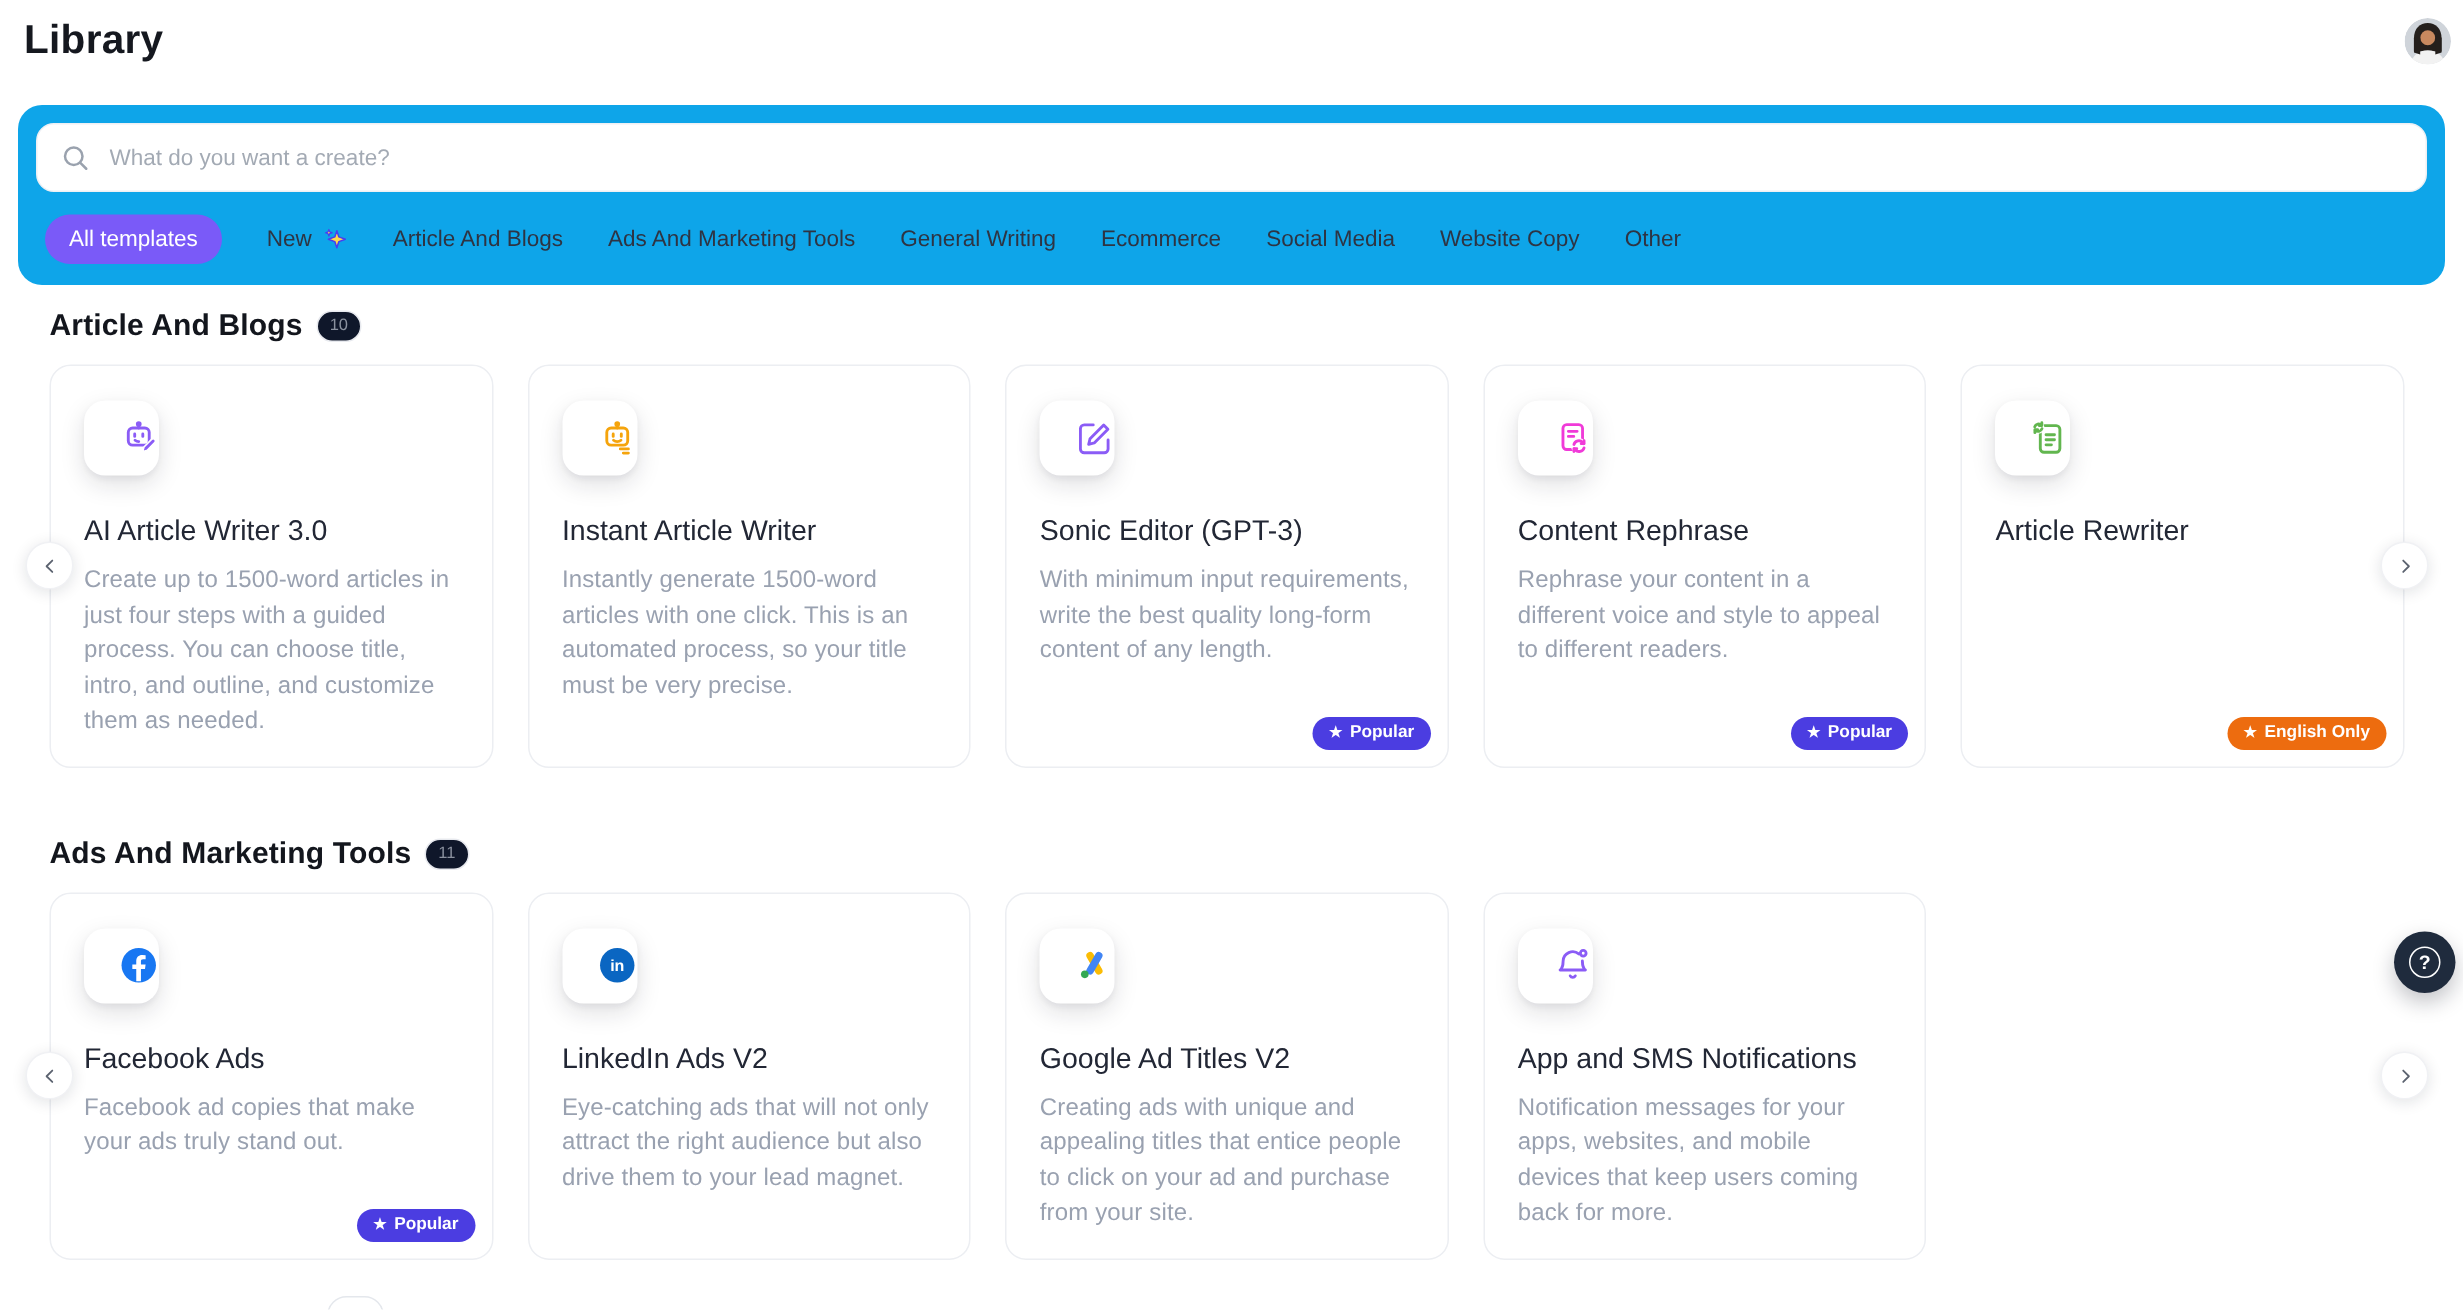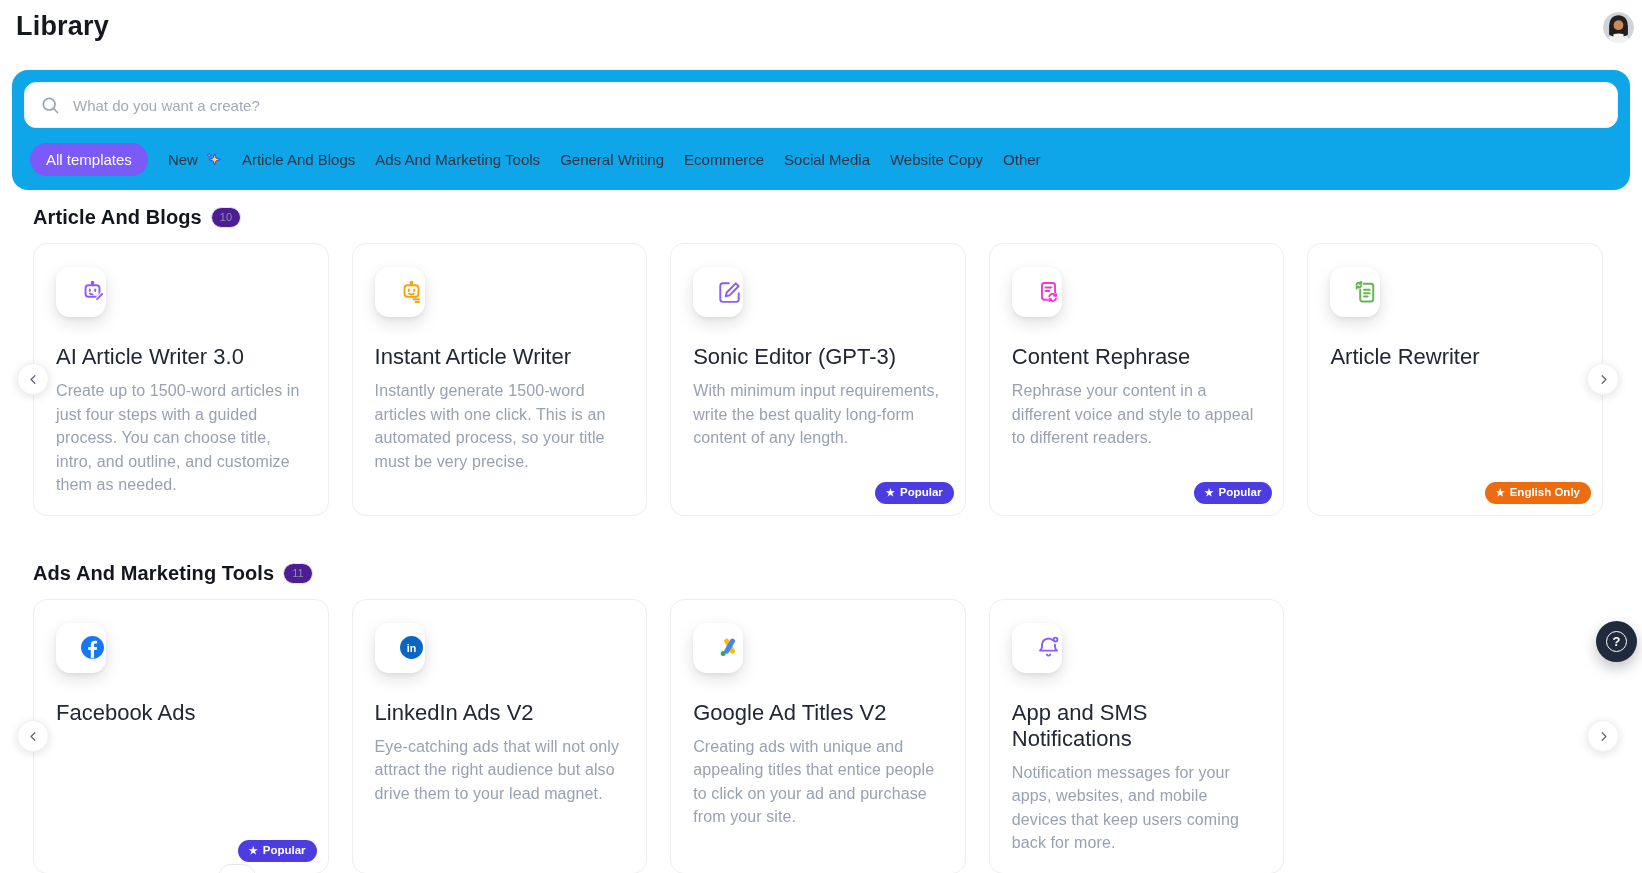--- a/index.html
+++ b/index.html
@@ -18,42 +18,42 @@
   .avatar svg { display:block; width:100%; height:100%; }
 
   
   .search-panel { margin:0 12px; background:#0ea5e9; border-radius:16px; padding:12px 12px 14px; }
   .search-bar { background:#fff; border:1px solid #eef0f4; border-radius:12px; height:46px; display:flex; align-items:center; gap:11px; padding:0 15px; }
   .search-bar .sicon { width:20px; height:20px; color:#9aa2ae; flex:0 0 auto; }
   .search-bar .sicon svg { width:20px; height:20px; display:block; }
   .search-bar input { border:none; outline:none; background:transparent; flex:1; font-size:15px; color:#3a404c; font-family:"Liberation Sans",sans-serif; }
   .search-bar input::placeholder { color:#a3aab4; }
 
-  .tabs { display:flex; align-items:center; gap:20px; margin:15px 6px 0; }
+  .tabs { display:flex; align-items:center; gap:30px; margin:15px 6px 0; }
   .tab { font-size:15px; font-weight:500; color:#2e3443; cursor:pointer; display:flex; align-items:center; gap:7px; padding:7px 0; white-space:nowrap; }
   .tab.active { background:#7a5af8; color:#fff; border-radius:999px; padding:8px 16px; }
   .tab .spark { width:17px; height:17px; display:inline-block; }
   .tab .spark svg { width:17px; height:17px; display:block; }
 
   
   .main { padding:16px 39px 0 33px; }
   .section { margin-bottom:46px; }
   .section-header { display:flex; align-items:center; gap:9px; margin:0 0 14px; }
   .section-title { font-size:20px; font-weight:700; color:#13161d; letter-spacing:.1px; }
-  .count-pill { border:1px solid #e7e9ee; background:#4c1d95; color:#8a919e; border-radius:999px; padding:4px 8px; font-size:11px; line-height:1; min-width:13px; text-align:center; }
+  .count-pill { border:1px solid #e7e9ee; background:#0f172a; color:#8a919e; border-radius:999px; padding:4px 8px; font-size:11px; line-height:1; min-width:13px; text-align:center; }
 
   .cards-wrap { position:relative; }
   .cards { display:grid; grid-template-columns:repeat(5,1fr); gap:23px; }
   .card { position:relative; background:#fff; border:1px solid #eceef2; border-radius:14px; padding:21px 22px 18px; min-height:215px; cursor:pointer; }
   .section-1 .card { min-height:235px; }
   .icon-tile { width:50px; height:50px; border-radius:14px; background:#fff;
     box-shadow:0 2px 4px rgba(20,24,38,.05), 0 6px 16px rgba(20,24,38,.13);
     display:flex; align-items:center; justify-content:flex-end; margin:2px 0 27px; }
   .icon-tile svg { width:27px; height:27px; display:block; }
-  .card-title { font-size:22px; font-weight:500; color:#222735; margin-bottom:9px; }
+  .card-title { font-size:19px; font-weight:500; color:#222735; margin-bottom:9px; }
   .card-desc { font-size:16px; color:#99a1b0; line-height:1.47; letter-spacing:.1px; }
   .badge { position:absolute; right:11px; bottom:11px; color:#fff; border-radius:999px; padding:5px 11px; font-size:11.5px; font-weight:700; display:flex; align-items:center; gap:5px; line-height:1; }
   .badge .star { font-size:10px; line-height:1; }
 
   .nav-btn { position:absolute; top:50%; transform:translateY(-50%); width:32px; height:32px; border-radius:50%;
     background:#fff; border:1px solid #f0f1f4; box-shadow:0 2px 10px rgba(20,24,38,.12);
     display:flex; align-items:center; justify-content:center; color:#5c6370; z-index:2; cursor:pointer; padding:0; }
   .nav-btn svg { width:13px; height:13px; display:block; }
   .nav-prev { left:-16px; }
   .nav-next { right:-16px; }
@@ -252,20 +252,21 @@
       </button>
       <div class="cards">
             <div class="card">
     <div class="icon-tile">
                 <svg viewBox="0 0 24 24">
                   <circle cx="12" cy="12" r="10.2" fill="#1877f2"></circle>
                   <path fill="#fff" d="M13.3 21.5v-7.3h2.4l.37-2.7H13.3V9.8c0-.78.22-1.31 1.34-1.31h1.43V6.07a20 20 0 0 0-2.08-.1c-2.06 0-3.47 1.26-3.47 3.56v1.97H8.2v2.7h2.32v7.3z"></path>
                 </svg>
               </div>
     <div class="card-title">Facebook Ads</div>
+    <div class="card-desc">Facebook ad copies that make your ads truly stand out.</div>
   <div class="badge" style="background: rgb(75, 61, 225);">
                 <span class="star">★</span>
                 <span>Popular</span>
               </div>
             </div>
             <div class="card">
     <div class="icon-tile">
                 <svg viewBox="0 0 24 24">
                   <circle cx="12" cy="12" r="10.2" fill="#0a66c2"></circle>
                   <text x="12" y="15.7" text-anchor="middle" font-family="Liberation Sans, sans-serif" font-size="9.5" font-weight="bold" fill="#fff">in</text>

